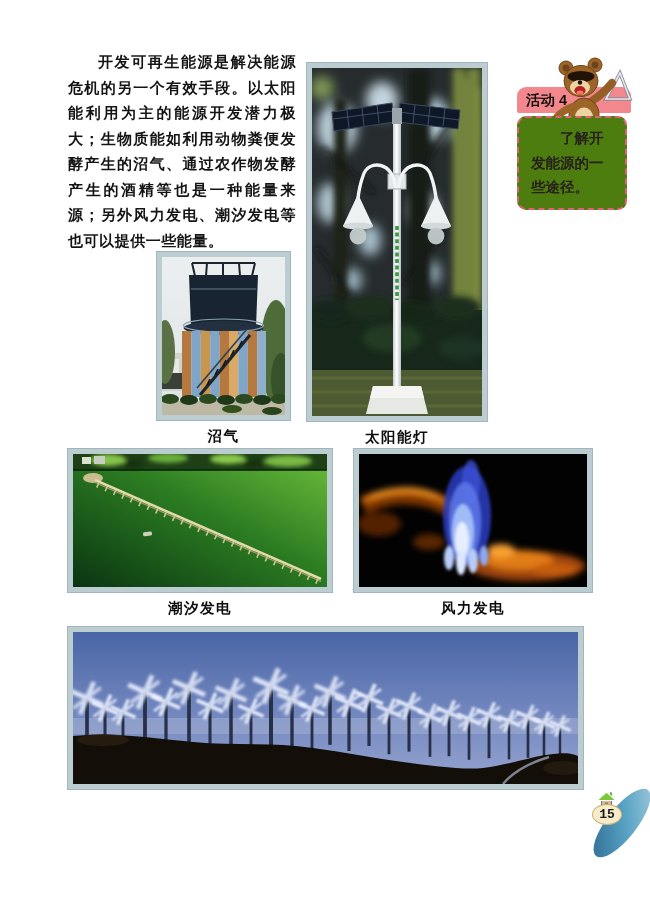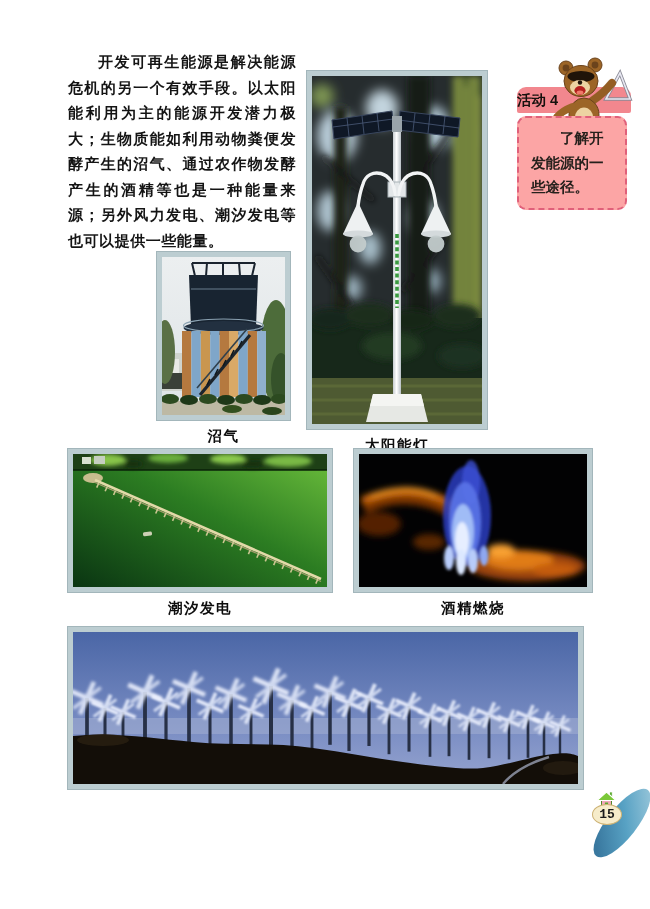--- a/index.html
+++ b/index.html
@@ -12,43 +12,43 @@
   .main-text{
     position:absolute;left:68px;top:49px;width:228px;
     font-size:15px;line-height:25.5px;letter-spacing:0.55px;
     font-weight:600;color:#141414;text-align:justify;
     text-indent:2em;margin:0;
   }
   
   .activity-box{position:absolute;left:517px;top:87px;width:114px;}
   .activity-header{
     background:#f2878e;border-radius:9px 9px 2px 2px;
-    height:26px;line-height:26px;padding-left:0;
+    height:26px;line-height:26px;padding-left:9px;
     font-size:14.5px;font-weight:700;color:#15100d;
     position:relative;z-index:1;
   }
   .activity-body{
     margin-top:3px;position:relative;z-index:3;
-    background:#fca5a5;border:2px dashed #e0607a;border-radius:9px;
+    background:#4d7c0f;border:2px dashed #e0607a;border-radius:9px;
     width:79px;padding:8px 15px 8px 12px;
     font-size:14.5px;line-height:24.5px;font-weight:700;color:#26201c;
     text-indent:2em;
   }
   .bear{position:absolute;left:25px;top:-34px;width:92px;height:86px;z-index:2;}
   
   .figure{position:absolute;margin:0;}
   .photo-frame{
     background:#bccdd1;border:1px solid #a3b6bb;padding:5px;
     box-sizing:content-box;line-height:0;
   }
   .caption{
     margin-top:6px;text-align:center;
     font-size:14.5px;font-weight:700;letter-spacing:1.5px;color:#0d0d0d;
   }
-  .fig-solar{left:306px;top:70px;}
+  .fig-solar{left:306px;top:62px;}
   .fig-biogas{left:156px;top:251px;}
   .fig-tidal{left:67px;top:448px;}
   .fig-alcohol{left:353px;top:448px;}
   .fig-wind{left:67px;top:626px;}
   
   .swoosh{
     position:absolute;left:580px;top:808px;width:84px;height:30px;
     border-radius:50%;
     background:linear-gradient(135deg,#39789f 15%,#58a2c4 55%,#9cc8db 95%);
     transform:rotate(-52deg);
@@ -331,21 +331,21 @@
         <ellipse cx="104" cy="78" rx="11" ry="28" fill="#a0bcf6"></ellipse>
         <ellipse cx="103" cy="86" rx="7" ry="18" fill="#e6eeff"></ellipse>
 
         <ellipse cx="90" cy="104" rx="5" ry="12" fill="#b8ccfa"></ellipse>
         <ellipse cx="102" cy="108" rx="5" ry="13" fill="#dce8ff"></ellipse>
         <ellipse cx="114" cy="107" rx="5" ry="12" fill="#b8ccfa"></ellipse>
         <ellipse cx="125" cy="102" rx="4.4" ry="10" fill="#8fa8f0"></ellipse>
       </g>
     </svg>
   </div>
-  <figcaption class="caption">酒精燃烧</figcaption>
+  <figcaption class="caption">风力发电</figcaption>
 </figure>
 
 <figure class="figure fig-wind">
   <div class="photo-frame">
     <svg width="505" height="152" viewBox="0 0 505 152">
       <defs>
         <linearGradient id="windSky" x1="0" y1="0" x2="0" y2="1">
           <stop offset="0" stop-color="#4a66a6"></stop>
             <stop offset="0.65" stop-color="#7b8ec4"></stop>
             <stop offset="1" stop-color="#96a4cf"></stop>

